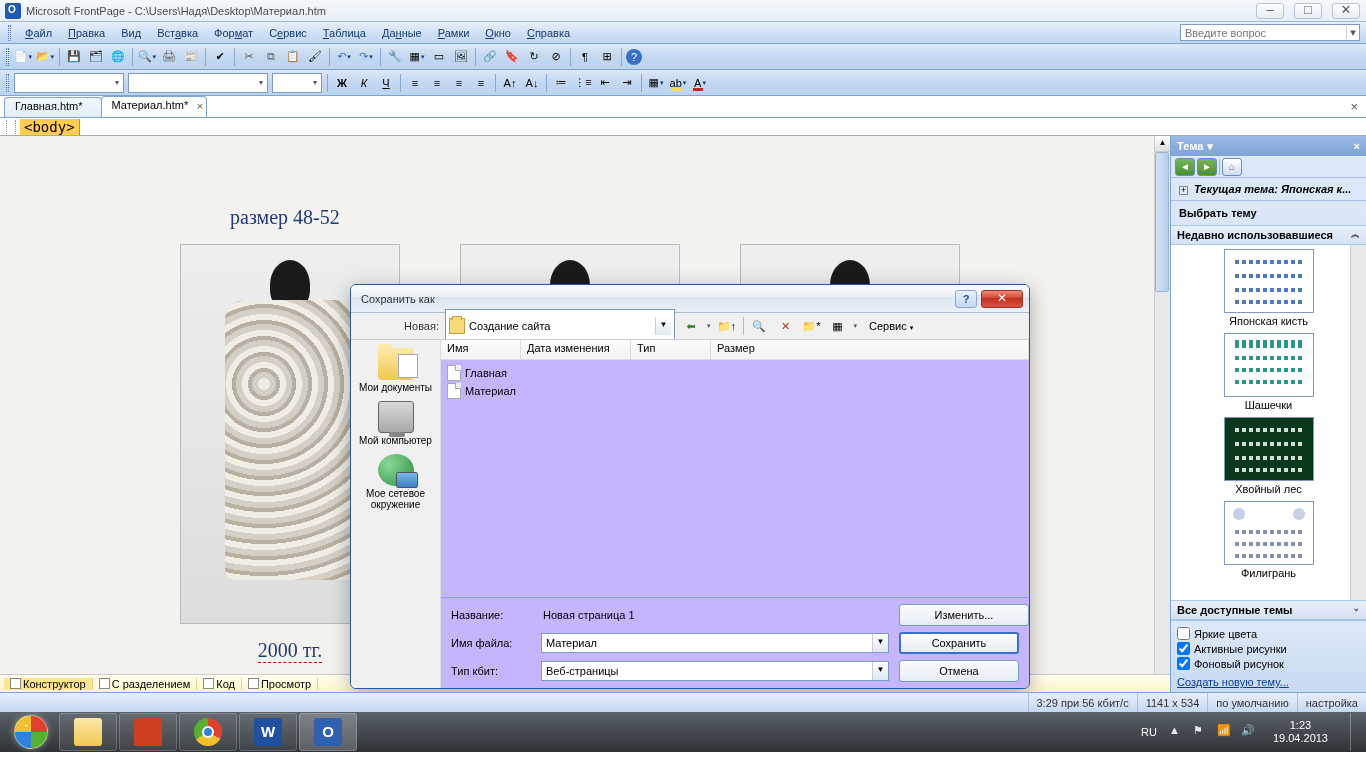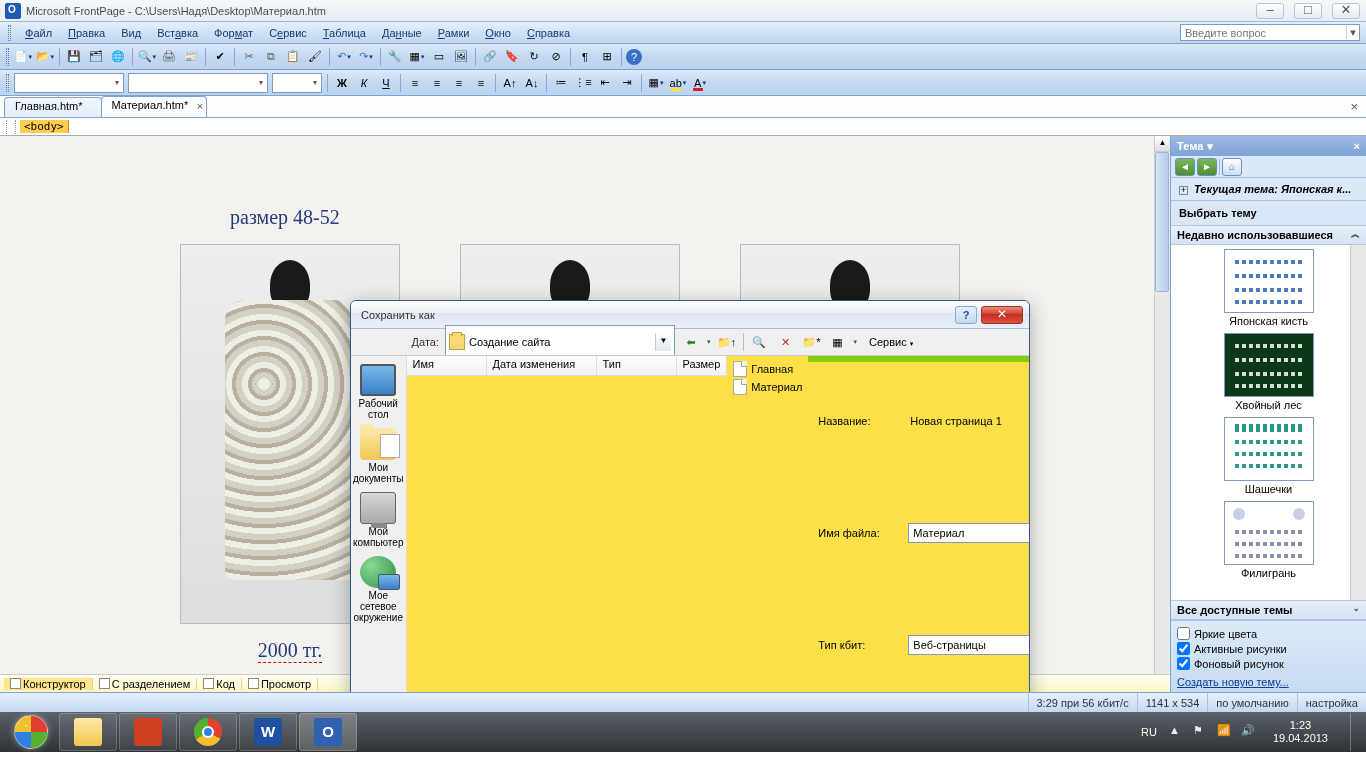--- a/index.html
+++ b/index.html
@@ -44,21 +44,21 @@
 
 .doc-tabs{height:22px;background:#fefefe;border-bottom:1px solid #7ea3d5;display:flex;align-items:flex-end;padding-left:4px;position:relative;}
 .doc-tab{height:20px;padding:2px 18px 2px 10px;border:1px solid #7ea3d5;border-bottom:none;background:linear-gradient(#f2f7fd,#e3edf9);margin-right:-1px;border-radius:4px 4px 0 0;position:relative;cursor:pointer;}
 .doc-tab.active{background:#fff;z-index:2;height:21px;}
 .doc-tab .tclose{position:absolute;right:3px;top:3px;font-size:11px;color:#555;}
 .doc-tabs .closeall{position:absolute;right:8px;top:3px;font-size:13px;color:#555;cursor:pointer;}
 
 
 .quicktag{height:18px;background:#fff;border-bottom:1px solid #aaa;display:flex;align-items:center;padding-left:6px;}
 .qt-handle{width:10px;height:14px;border-left:1px dotted #999;border-right:1px dotted #999;margin-right:4px;}
-.qt-tag{background:#ffcc4d;padding:0 4px;font-family:monospace;font-size:11px;border-right:1px solid #c09020;}
+.qt-tag{background:#ffcc4d;padding:0 4px;font-family:monospace;font-size:14px;border-right:1px solid #c09020;}
 
 
 .workspace{display:flex;height:556px;}
 .doc-area{flex:1;position:relative;background:#f3f2ee;overflow:hidden;}
 .doc-scroll{position:absolute;right:0;top:0;bottom:0;width:16px;background:#e8e8e8;border-left:1px solid #ccc;}
 .doc-scroll .up{height:16px;background:linear-gradient(#fff,#ddd);border-bottom:1px solid #ccc;text-align:center;line-height:14px;font-size:8px;}
 .doc-scroll .down{position:absolute;bottom:0;height:16px;width:100%;background:linear-gradient(#fff,#ddd);border-top:1px solid #ccc;text-align:center;line-height:14px;font-size:8px;}
 .doc-scroll .thumb{position:absolute;top:16px;width:14px;height:140px;background:linear-gradient(90deg,#d6e3f4,#b8cce8);border:1px solid #9cb4d8;border-radius:2px;left:0;}
 
 .doc-content{padding:10px 30px;}
@@ -99,21 +99,21 @@
 .tp-thumb.japan{color:#4a7ab8;}
 .tp-thumb.pine{background:#0a3818;color:#d0e0d0;}
 .tp-thumb.check{color:#2a9888;}
 .tp-thumb.fili{color:#8890b0;}
 .tp-scroll{position:absolute;right:0;top:0;bottom:0;width:16px;background:#e8e8e8;border-left:1px solid #ccc;}
 .tp-checks{padding:4px 6px;background:linear-gradient(#dce9f8,#c6daf2);border-top:1px solid #a8c0e0;}
 .tp-checks label{display:flex;align-items:center;gap:4px;margin:2px 0;}
 .tp-link{color:#0a3d9c;text-decoration:underline;cursor:pointer;margin-top:4px;display:inline-block;}
 
 
-.dialog-overlay{position:absolute;left:350px;top:164px;width:680px;height:405px;}
+.dialog-overlay{position:absolute;left:350px;top:148px;width:680px;height:405px;}
 .dialog{width:100%;height:100%;background:#f0f0f0;border:1px solid #2b5794;border-radius:6px;box-shadow:0 5px 20px rgba(0,0,0,0.3);display:flex;flex-direction:column;overflow:hidden;}
 .dlg-title{height:28px;background:linear-gradient(#fdfdfe,#e9eef6 45%,#dde6f2 46%,#eaf0f8);display:flex;align-items:center;padding:0 6px;border-bottom:1px solid #b0bed2;}
 .dlg-title-text{flex:1;color:#333;padding-left:4px;}
 .dlg-help{width:22px;height:18px;border:1px solid #92a8c8;border-radius:3px;background:linear-gradient(#e8f0fd,#c4d8f2);text-align:center;color:#2050a0;font-weight:bold;margin-right:4px;cursor:pointer;line-height:16px;}
 .dlg-close{width:42px;height:18px;border:1px solid #a03020;border-radius:3px;background:linear-gradient(#f08878,#d04530 45%,#c03020 46%,#e05040);text-align:center;color:#fff;cursor:pointer;line-height:15px;font-size:12px;}
 .dlg-toolbar{height:26px;display:flex;align-items:center;padding:4px 8px;gap:6px;}
 .dlg-label{width:80px;text-align:right;color:#333;}
 .dlg-combo{flex:0 0 230px;height:20px;border:1px solid #7d9abf;background:#fff;display:flex;align-items:center;padding:16px 3px;}
 .dlg-combo .cicon{width:16px;height:16px;background:#f8d878;border:1px solid #c0a040;margin-right:4px;position:relative;}
 .dlg-combo .cicon::after{content:"";position:absolute;top:-3px;left:2px;width:8px;height:3px;background:#f8d878;border:1px solid #c0a040;border-bottom:none;}
@@ -129,28 +129,28 @@
 .pi-recent::before{content:"";position:absolute;top:-4px;left:0;width:14px;height:5px;background:#fde9a8;border-radius:2px 2px 0 0;}
 .pi-desktop{background:linear-gradient(#7ab8e8,#3a80c8);border-radius:3px;border:2px solid #555;}
 .pi-docs{background:linear-gradient(#fde9a8,#f0c850);border-radius:0 4px 4px 4px;position:relative;}
 .pi-docs::before{content:"";position:absolute;top:-4px;left:0;width:14px;height:5px;background:#fde9a8;border-radius:2px 2px 0 0;}
 .pi-docs::after{content:"";position:absolute;right:-4px;top:6px;width:18px;height:22px;background:#fff;border:1px solid #aaa;}
 .pi-comp{background:linear-gradient(#d8d8d8,#a8a8a8);border-radius:3px;border:1px solid #666;}
 .pi-comp::after{content:"";position:absolute;bottom:-5px;left:10px;width:16px;height:5px;background:#888;border-radius:2px;}
 .pi-net{background:radial-gradient(circle at 30% 30%,#8ad898,#2a9040);border-radius:50%;}
 .pi-net::after{content:"";position:absolute;right:-4px;bottom:-2px;width:20px;height:14px;background:linear-gradient(#7ab8e8,#3a80c8);border-radius:2px;border:1px solid #555;}
 .dlg-place-label{font-size:10px;line-height:11px;}
-.dlg-files{flex:1;background:#fde047;display:flex;flex-direction:row;}
+.dlg-files{flex:1;background:#c4b5fd;display:flex;flex-direction:column;}
 .dlg-cols{height:20px;border-bottom:1px solid #ddd;display:flex;}
 .dlg-col{padding:2px 6px;border-right:1px solid #ddd;background:linear-gradient(#fdfdfd,#f2f2f2);}
 .dlg-filelist{flex:1;padding:4px;}
 .dlg-file{display:flex;align-items:center;gap:4px;padding:1px 2px;cursor:pointer;}
 .dlg-file .ficon{width:14px;height:16px;background:#fff;border:1px solid #aaa;position:relative;}
 .dlg-file .ficon::before{content:"";position:absolute;right:-1px;top:-1px;width:5px;height:5px;background:#f0f0f0;border-left:1px solid #aaa;border-bottom:1px solid #aaa;}
-.dlg-bottom{border-top:6px solid #84cc16;padding:6px 10px;display:grid;grid-template-columns:80px 1fr 120px;gap:6px 10px;align-items:center;}
+.dlg-bottom{border-top:1px solid #84cc16;padding:6px 10px;display:grid;grid-template-columns:80px 1fr 120px;gap:6px 10px;align-items:center;}
 .dlg-bottom-label{text-align:left;}
 .dlg-text-display{padding:2px;}
 .dlg-input{height:20px;border:1px solid #7d9abf;background:#fff;display:flex;align-items:center;}
 .dlg-input input{flex:1;border:none;outline:none;padding:0 4px;font-size:11px;}
 .dlg-input .idd{width:16px;height:18px;border-left:1px solid #ccc;text-align:center;line-height:16px;font-size:8px;background:linear-gradient(#fff,#e0e8f2);}
 .dlg-btn{height:22px;border:1px solid #7d9abf;border-radius:3px;background:linear-gradient(#fdfdfd,#e6ecf4);cursor:pointer;font-size:11px;}
 .dlg-btn.primary{border:2px solid #3a70c8;}
 .dlg-change-btn{width:130px;justify-self:start;}
 
 
@@ -347,21 +347,21 @@
     </div>
 
     <div class="dialog-overlay">
       <div class="dialog">
         <div class="dlg-title">
           <span class="dlg-title-text">Сохранить как</span>
           <div class="dlg-help">?</div>
           <div class="dlg-close">✕</div>
         </div>
         <div class="dlg-toolbar">
-          <div class="dlg-label">Дата:</div>
+          <div class="dlg-label">Новая:</div>
           <div class="dlg-combo">
             <div class="cicon"></div>
             <span>Создание сайта</span>
             <div class="cdd">▼</div>
           </div>
           <div class="dlg-tb-btn" style="color:#2a8030;">⬅</div>
           <div style="font-size:7px;color:#555;">▾</div>
           <div class="dlg-tb-btn">📁↑</div>
           <div class="dlg-tb-sep"></div>
           <div class="dlg-tb-btn">🔍</div>
@@ -369,24 +369,20 @@
           <div class="dlg-tb-btn">📁*</div>
           <div class="dlg-tb-btn">▦</div>
           <div style="font-size:7px;color:#555;">▾</div>
           <div class="dlg-service">
             <span>Сервис</span> <span style="font-size:7px;">▾</span>
           </div>
         </div>
         <div class="dlg-body">
           <div class="dlg-places">
             <div class="dlg-place">
-              <div class="picon pi-desktop"></div>
-              <div class="dlg-place-label">Рабочий стол</div>
-            </div>
-            <div class="dlg-place">
               <div class="picon pi-docs"></div>
               <div class="dlg-place-label">Мои документы</div>
             </div>
             <div class="dlg-place">
               <div class="picon pi-comp"></div>
               <div class="dlg-place-label">Мой компьютер</div>
             </div>
             <div class="dlg-place">
               <div class="picon pi-net"></div>
               <div class="dlg-place-label">Мое сетевое окружение</div>
@@ -459,36 +455,36 @@
       <div class="tp-theme-item">
         <div class="tp-thumb japan">
           <div class="xline" style="top:10px;"></div>
             <div class="xline" style="top:24px;"></div>
             <div class="xline" style="top:38px;"></div>
             <div class="xline" style="top:50px;"></div>
         </div>
         <div>Японская кисть</div>
       </div>
       <div class="tp-theme-item">
+        <div class="tp-thumb check">
+          <div class="xline" style="top:6px;height:8px;"></div>
+            <div class="xline" style="top:22px;"></div>
+            <div class="xline" style="top:34px;"></div>
+            <div class="xline" style="top:46px;"></div>
+        </div>
+        <div>Шашечки</div>
+      </div>
+      <div class="tp-theme-item">
         <div class="tp-thumb pine">
           <div class="xline" style="top:10px;"></div>
             <div class="xline" style="top:24px;"></div>
             <div class="xline" style="top:38px;"></div>
             <div class="xline" style="top:50px;"></div>
         </div>
         <div>Хвойный лес</div>
-      </div>
-      <div class="tp-theme-item">
-        <div class="tp-thumb check">
-          <div class="xline" style="top:6px;height:8px;"></div>
-            <div class="xline" style="top:22px;"></div>
-            <div class="xline" style="top:34px;"></div>
-            <div class="xline" style="top:46px;"></div>
-        </div>
-        <div>Шашечки</div>
       </div>
       <div class="tp-theme-item">
         <div class="tp-thumb fili">
           <div style="position:absolute;top:6px;left:8px;width:12px;height:12px;border-radius:50%;background:#c8d0e8;"></div>
           <div style="position:absolute;top:6px;right:8px;width:12px;height:12px;border-radius:50%;background:#c8d0e8;"></div>
           <div class="xline" style="top:28px;"></div>
             <div class="xline" style="top:40px;"></div>
             <div class="xline" style="top:52px;"></div>
         </div>
         <div>Филигрань</div>

